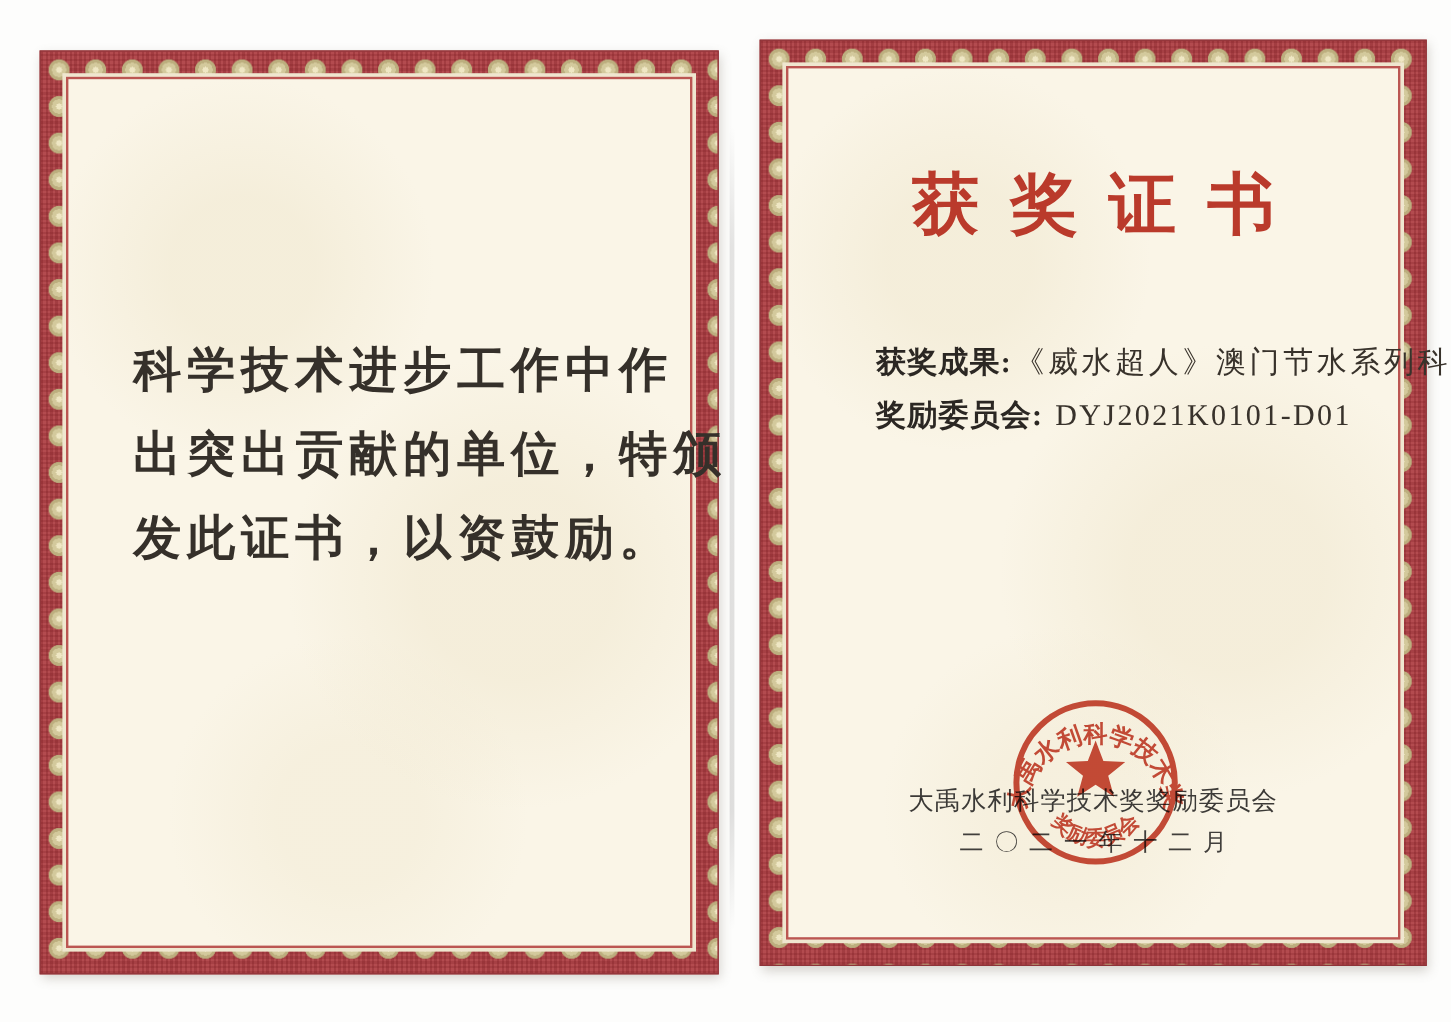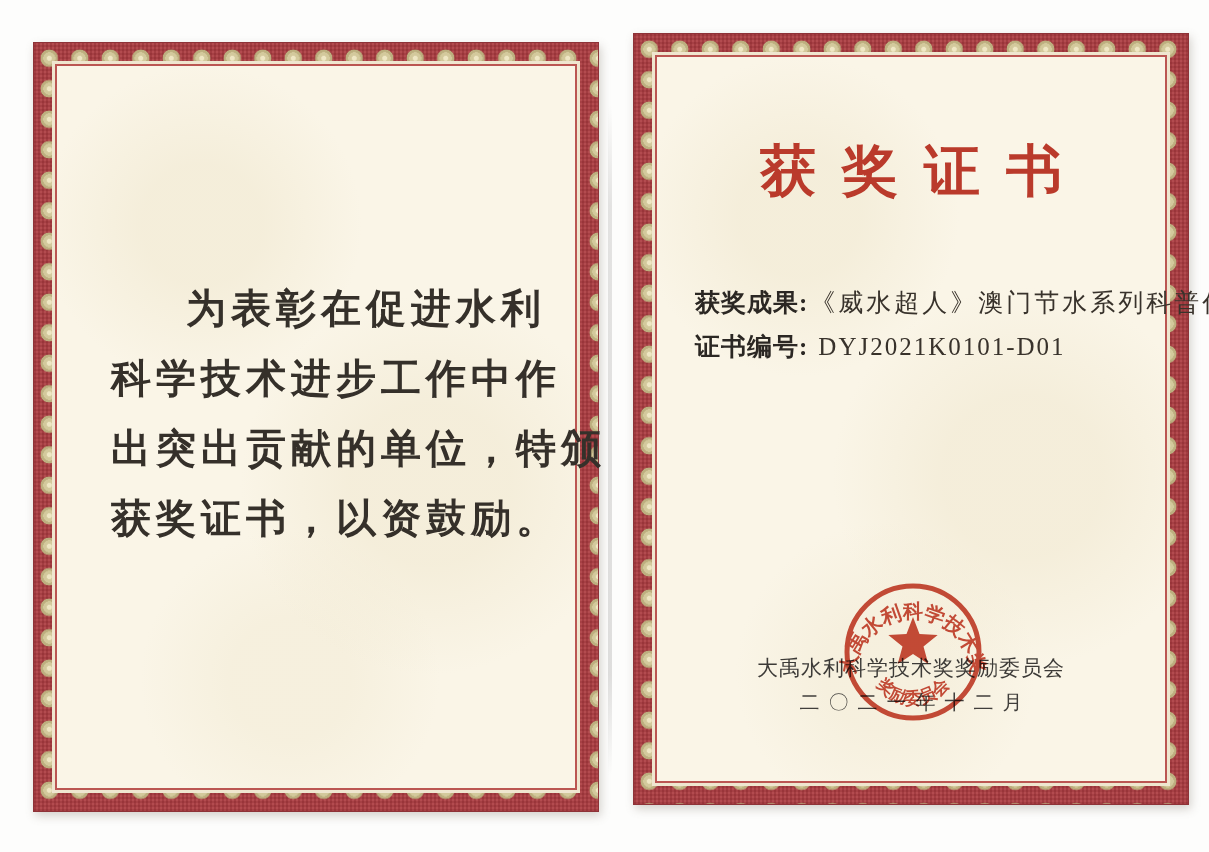--- a/index.html
+++ b/index.html
@@ -49,21 +49,21 @@
 
   
   .cert-title{
     position:absolute;left:0;right:0;top:84px;margin:0;
     text-align:center;color:#ba3a2b;
     font-size:56px;line-height:60px;font-weight:700;letter-spacing:26px;
     text-indent:26px; 
   }
   .fields{position:absolute;left:38px;right:10px;top:224px;color:#2f2a26;}
   .field-row{height:44px;line-height:44px;white-space:nowrap;font-size:25px;}
-  .field-label{font-weight:700;letter-spacing:1px;color:#2b2723;}
+  .field-label{font-weight:700;letter-spacing:1px;color:#2b2723;margin-left:35px;}
   .field-value{letter-spacing:3px;color:#38322b;margin-left:10px;}
   .field-value.latin{
     font-family:"Liberation Serif","DejaVu Serif",serif;
     letter-spacing:2px;
   }
   .seal{
     position:absolute;left:181px;top:520px;width:150px;height:150px;
     mix-blend-mode:multiply;opacity:.93;
   }
   .seal text{
@@ -84,41 +84,40 @@
   }
 </style>
 </head>
 <body>
 
 <div>
 
   <div class="page left-page">
     <div class="page-inner">
       <div class="citation">
-        <div class="line indent">为表彰在促进水利</div>
         <div class="line">科学技术进步工作中作</div>
         <div class="line">出突出贡献的单位，特颁</div>
-        <div class="line">获奖证书，以资鼓励。</div>
+        <div class="line">发此证书，以资鼓励。</div>
       </div>
     </div>
   </div>
 
   <div class="fold"></div>
 
   <div class="page right-page">
     <div class="page-inner">
 
       <h1 class="cert-title">获奖证书</h1>
 
       <div class="fields">
         <div class="field-row">
           <span class="field-label">获奖成果:</span><span class="field-value" style="margin-left:2px;">《威水超人》澳门节水系列科普作品</span>
         </div>
         <div class="field-row">
-          <span class="field-label">证书编号:</span><span class="field-value latin">DYJ2021K0101-D01</span>
+          <span class="field-label">奖励委员会:</span><span class="field-value latin">DYJ2021K0101-D01</span>
         </div>
       </div>
 
       <div class="issuer">大禹水利科学技术奖奖励委员会</div>
       <div class="issue-date">二〇二一年十二月</div>
 
       <svg class="seal" viewBox="0 0 150 150">
         <circle cx="75" cy="75" r="66" fill="none" stroke="#c5402e" stroke-width="5"></circle>
         <defs>
           <path id="sealTopArc" d="M 16.5 99.5 A 58 58 0 1 1 133.5 99.5" fill="none"></path>

